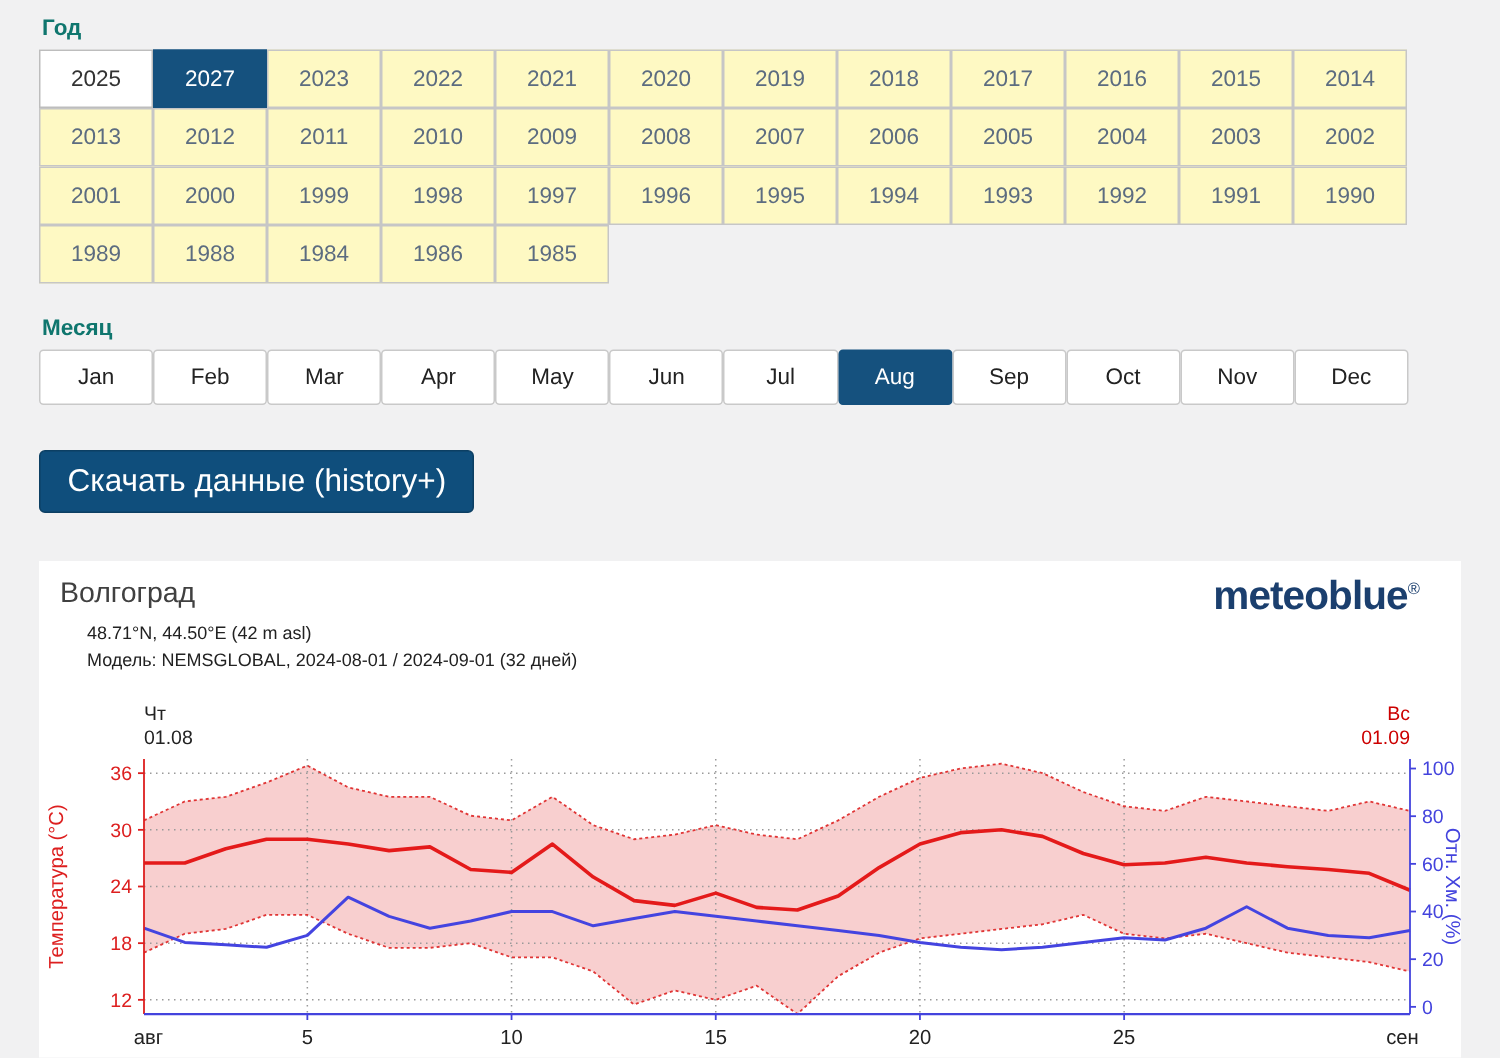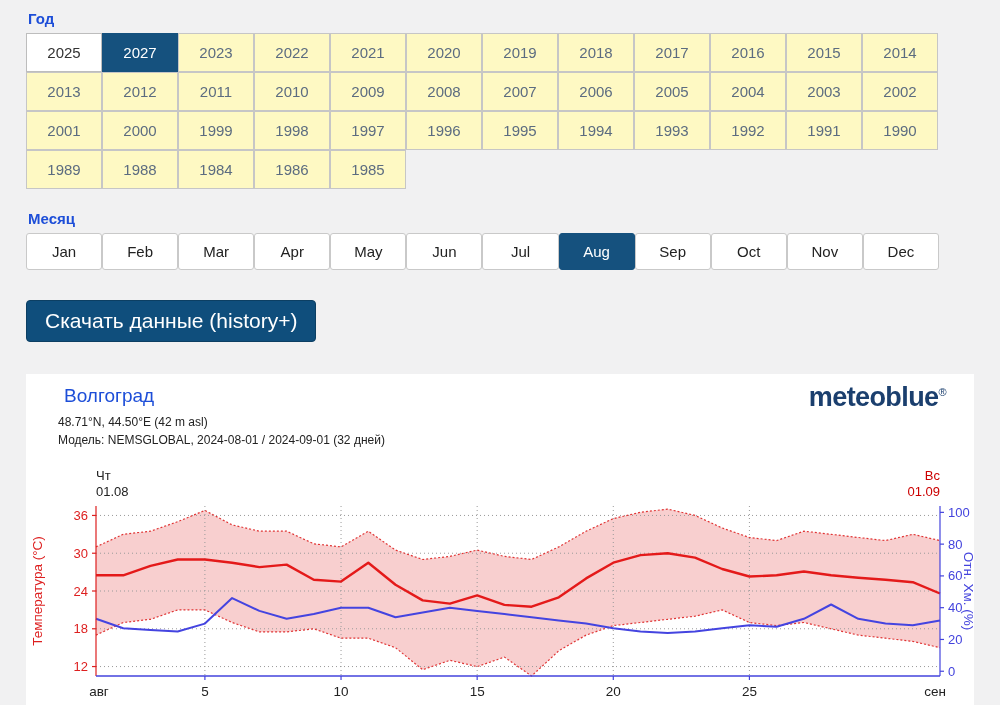--- a/index.html
+++ b/index.html
@@ -3,21 +3,21 @@
 <meta charset="utf-8">
 <style>
   html,body{margin:0;padding:0;}
   body{
     width:1000px;height:705px;overflow:hidden;
     background:#f1f1f2;
     font-family:"Liberation Sans",sans-serif;
     -webkit-font-smoothing:antialiased;
   }
   .wrap{padding:6px 0 0 26px;}
-  .section-label{font-size:15px;font-weight:bold;color:#1d4ed8;margin:4px 0 6px 2px;}
+  .section-label{font-size:15px;font-weight:bold;color:#0f766e;margin:4px 0 6px 2px;}
   .year-grid{display:flex;flex-wrap:wrap;width:913px;}
   .year-btn{
     box-sizing:border-box;width:76px;height:39px;
     border:1px solid #c6c6c6;background:#fef9c3;color:#5c6c80;
     font-family:inherit;font-size:15px;
     display:flex;align-items:center;justify-content:center;cursor:pointer;
     padding:0;border-radius:0;
   }
   .year-btn.available{background:#ffffff;color:#333;border-color:#bdbdbd;}
   .year-btn.selected{background:#15517e;border-color:#15517e;color:#fff;}
@@ -27,21 +27,21 @@
     border:1px solid #c9c9c9;background:#fff;color:#222;
     font-family:inherit;font-size:15px;border-radius:3px;
     display:flex;align-items:center;justify-content:center;cursor:pointer;padding:0;
   }
   .month-btn.selected{background:#15517e;border-color:#15517e;color:#fff;}
   .download-btn{
     margin-top:30px;background:#0f4e7c;color:#fff;font-size:21px;font-family:inherit;
     border:1px solid #0c3f63;border-radius:4px;padding:8px 18px;cursor:pointer;
   }
   .chart-card{position:relative;margin-top:32px;width:948px;height:347px;background:#fff;}
-  .chart-title{position:absolute;left:38px;top:11px;font-size:19px;color:#1d4ed8;}
+  .chart-title{position:absolute;left:14px;top:11px;font-size:19px;color:#404040;}
   .chart-sub{position:absolute;left:32px;font-size:12px;color:#222;}
   .sub1{top:41px;}
   .sub2{top:59px;}
   .brand{
     position:absolute;right:28px;top:8px;font-size:27px;font-weight:bold;
     color:#1b3f6e;letter-spacing:-0.6px;
   }
   .brand sup{font-size:11px;font-weight:normal;vertical-align:super;}
   #chart-svg{position:absolute;left:0;top:92px;}
 </style>

